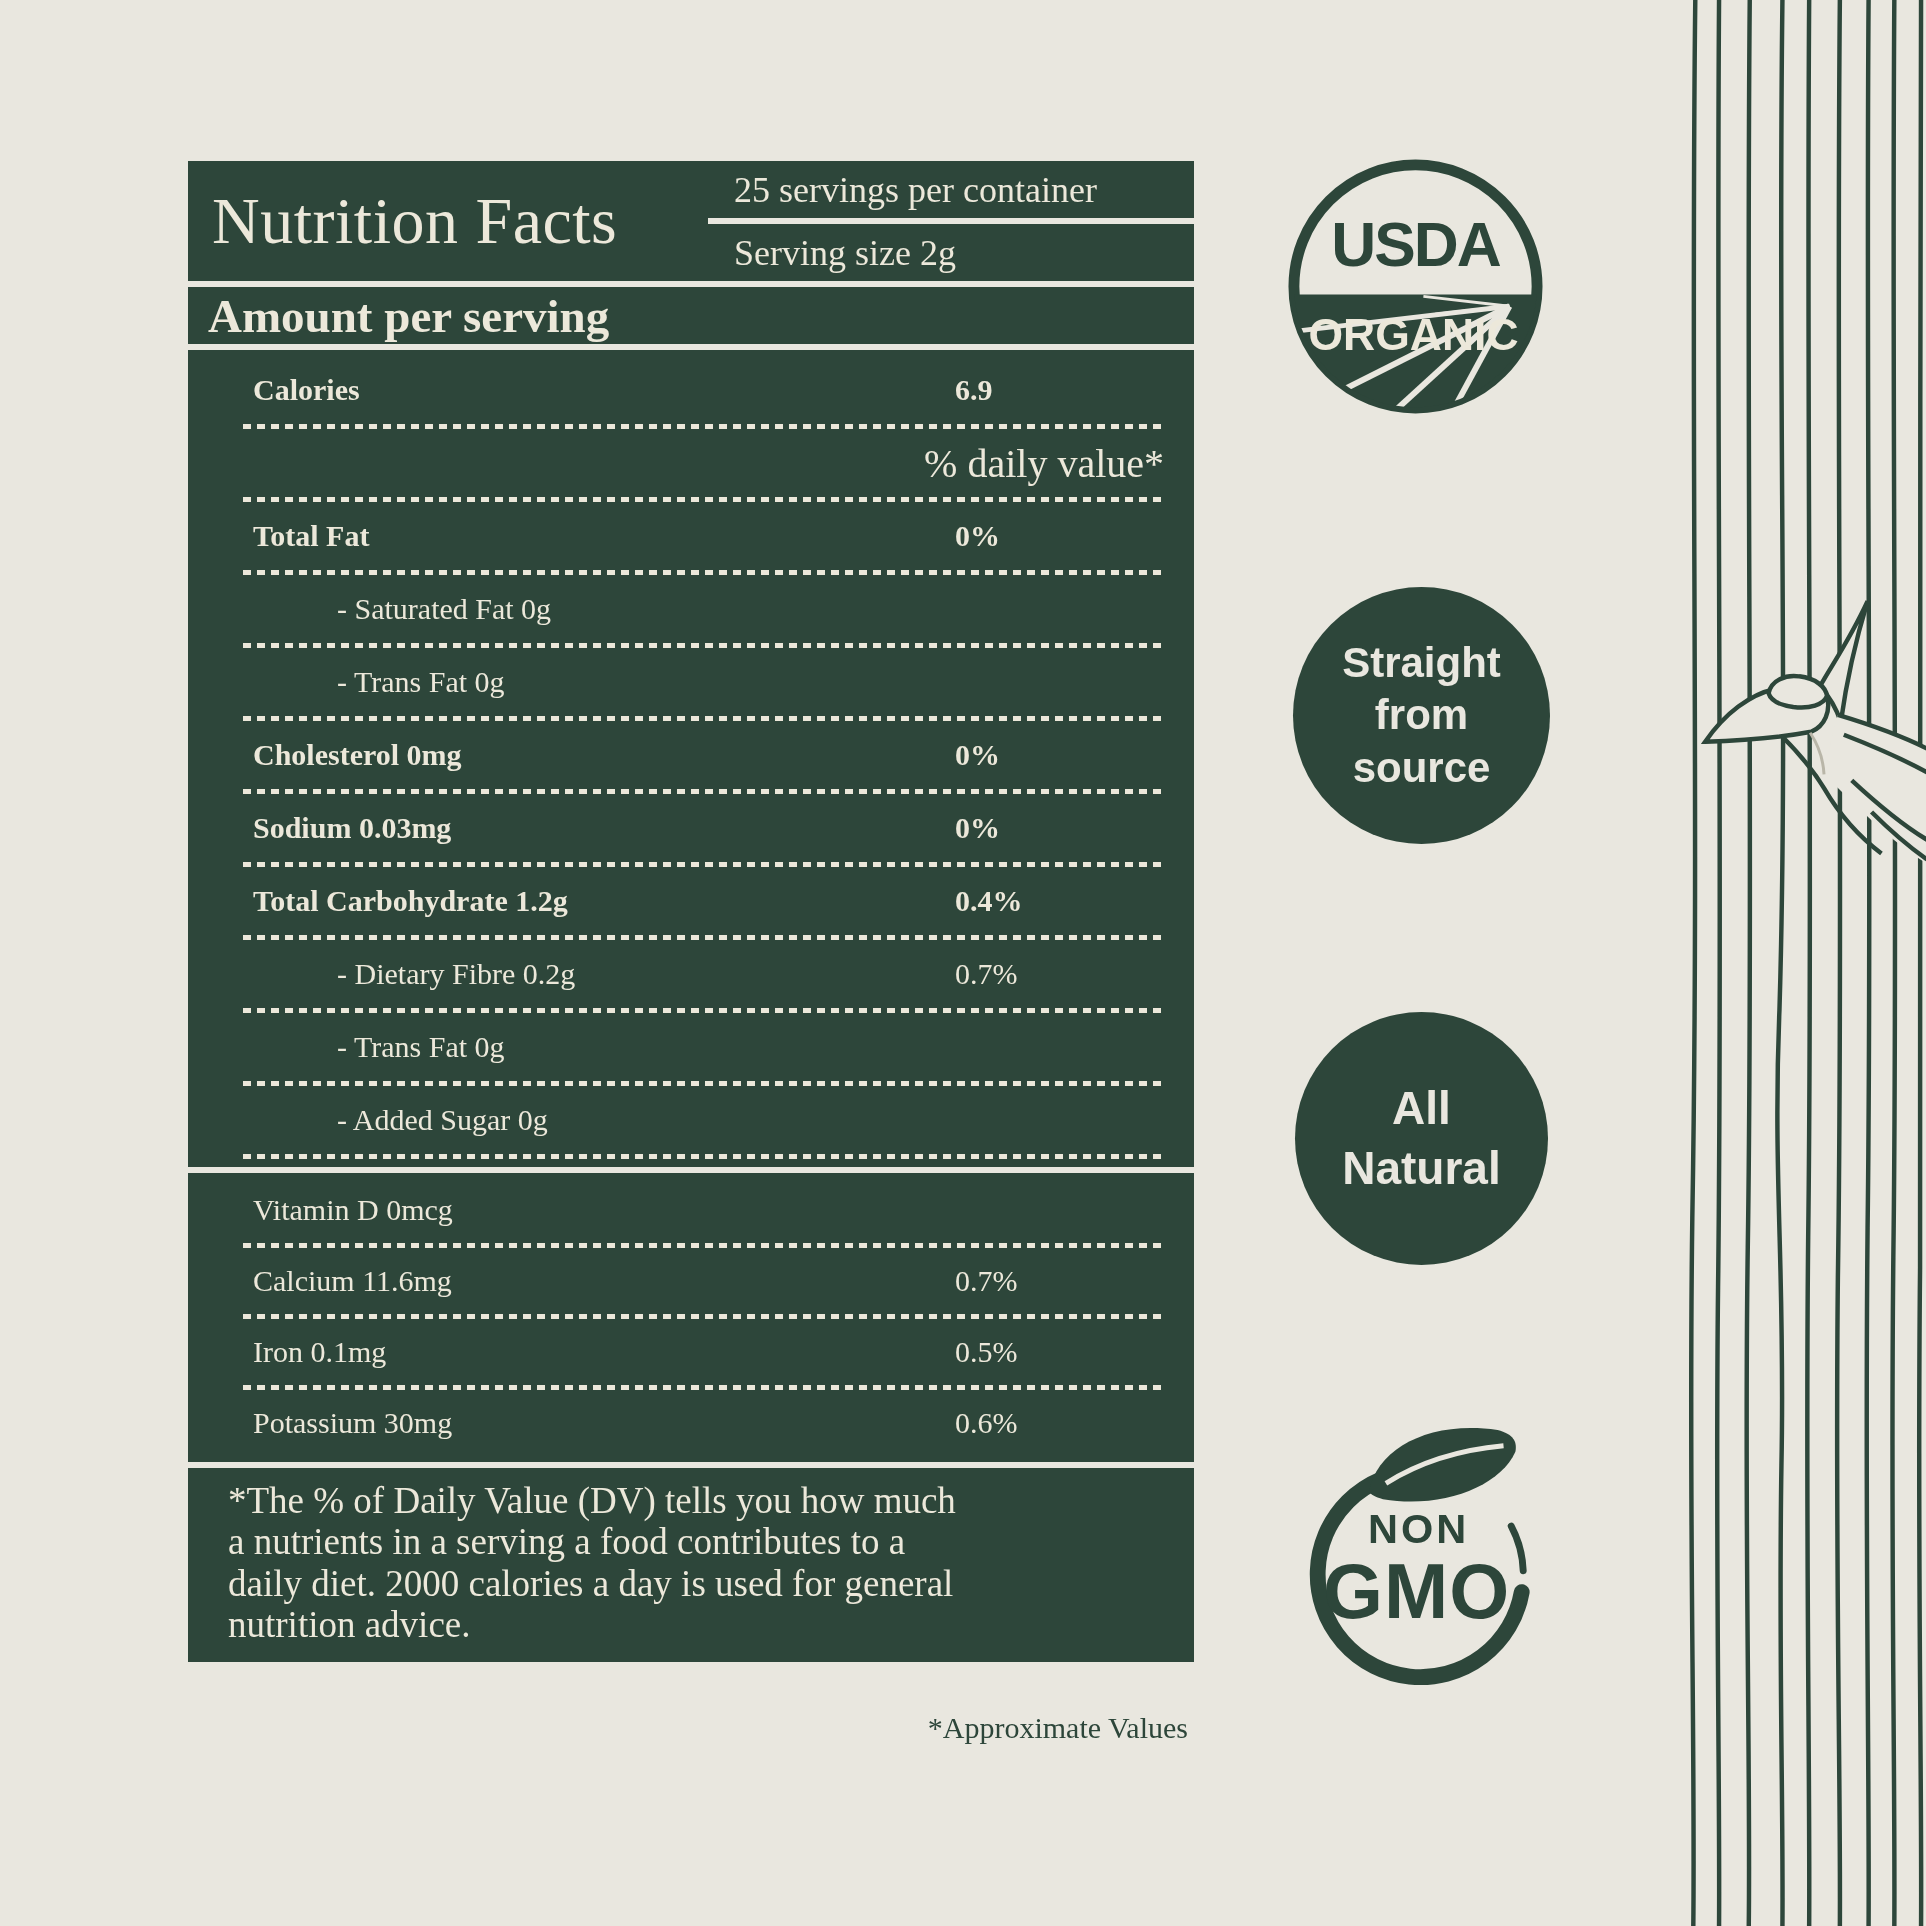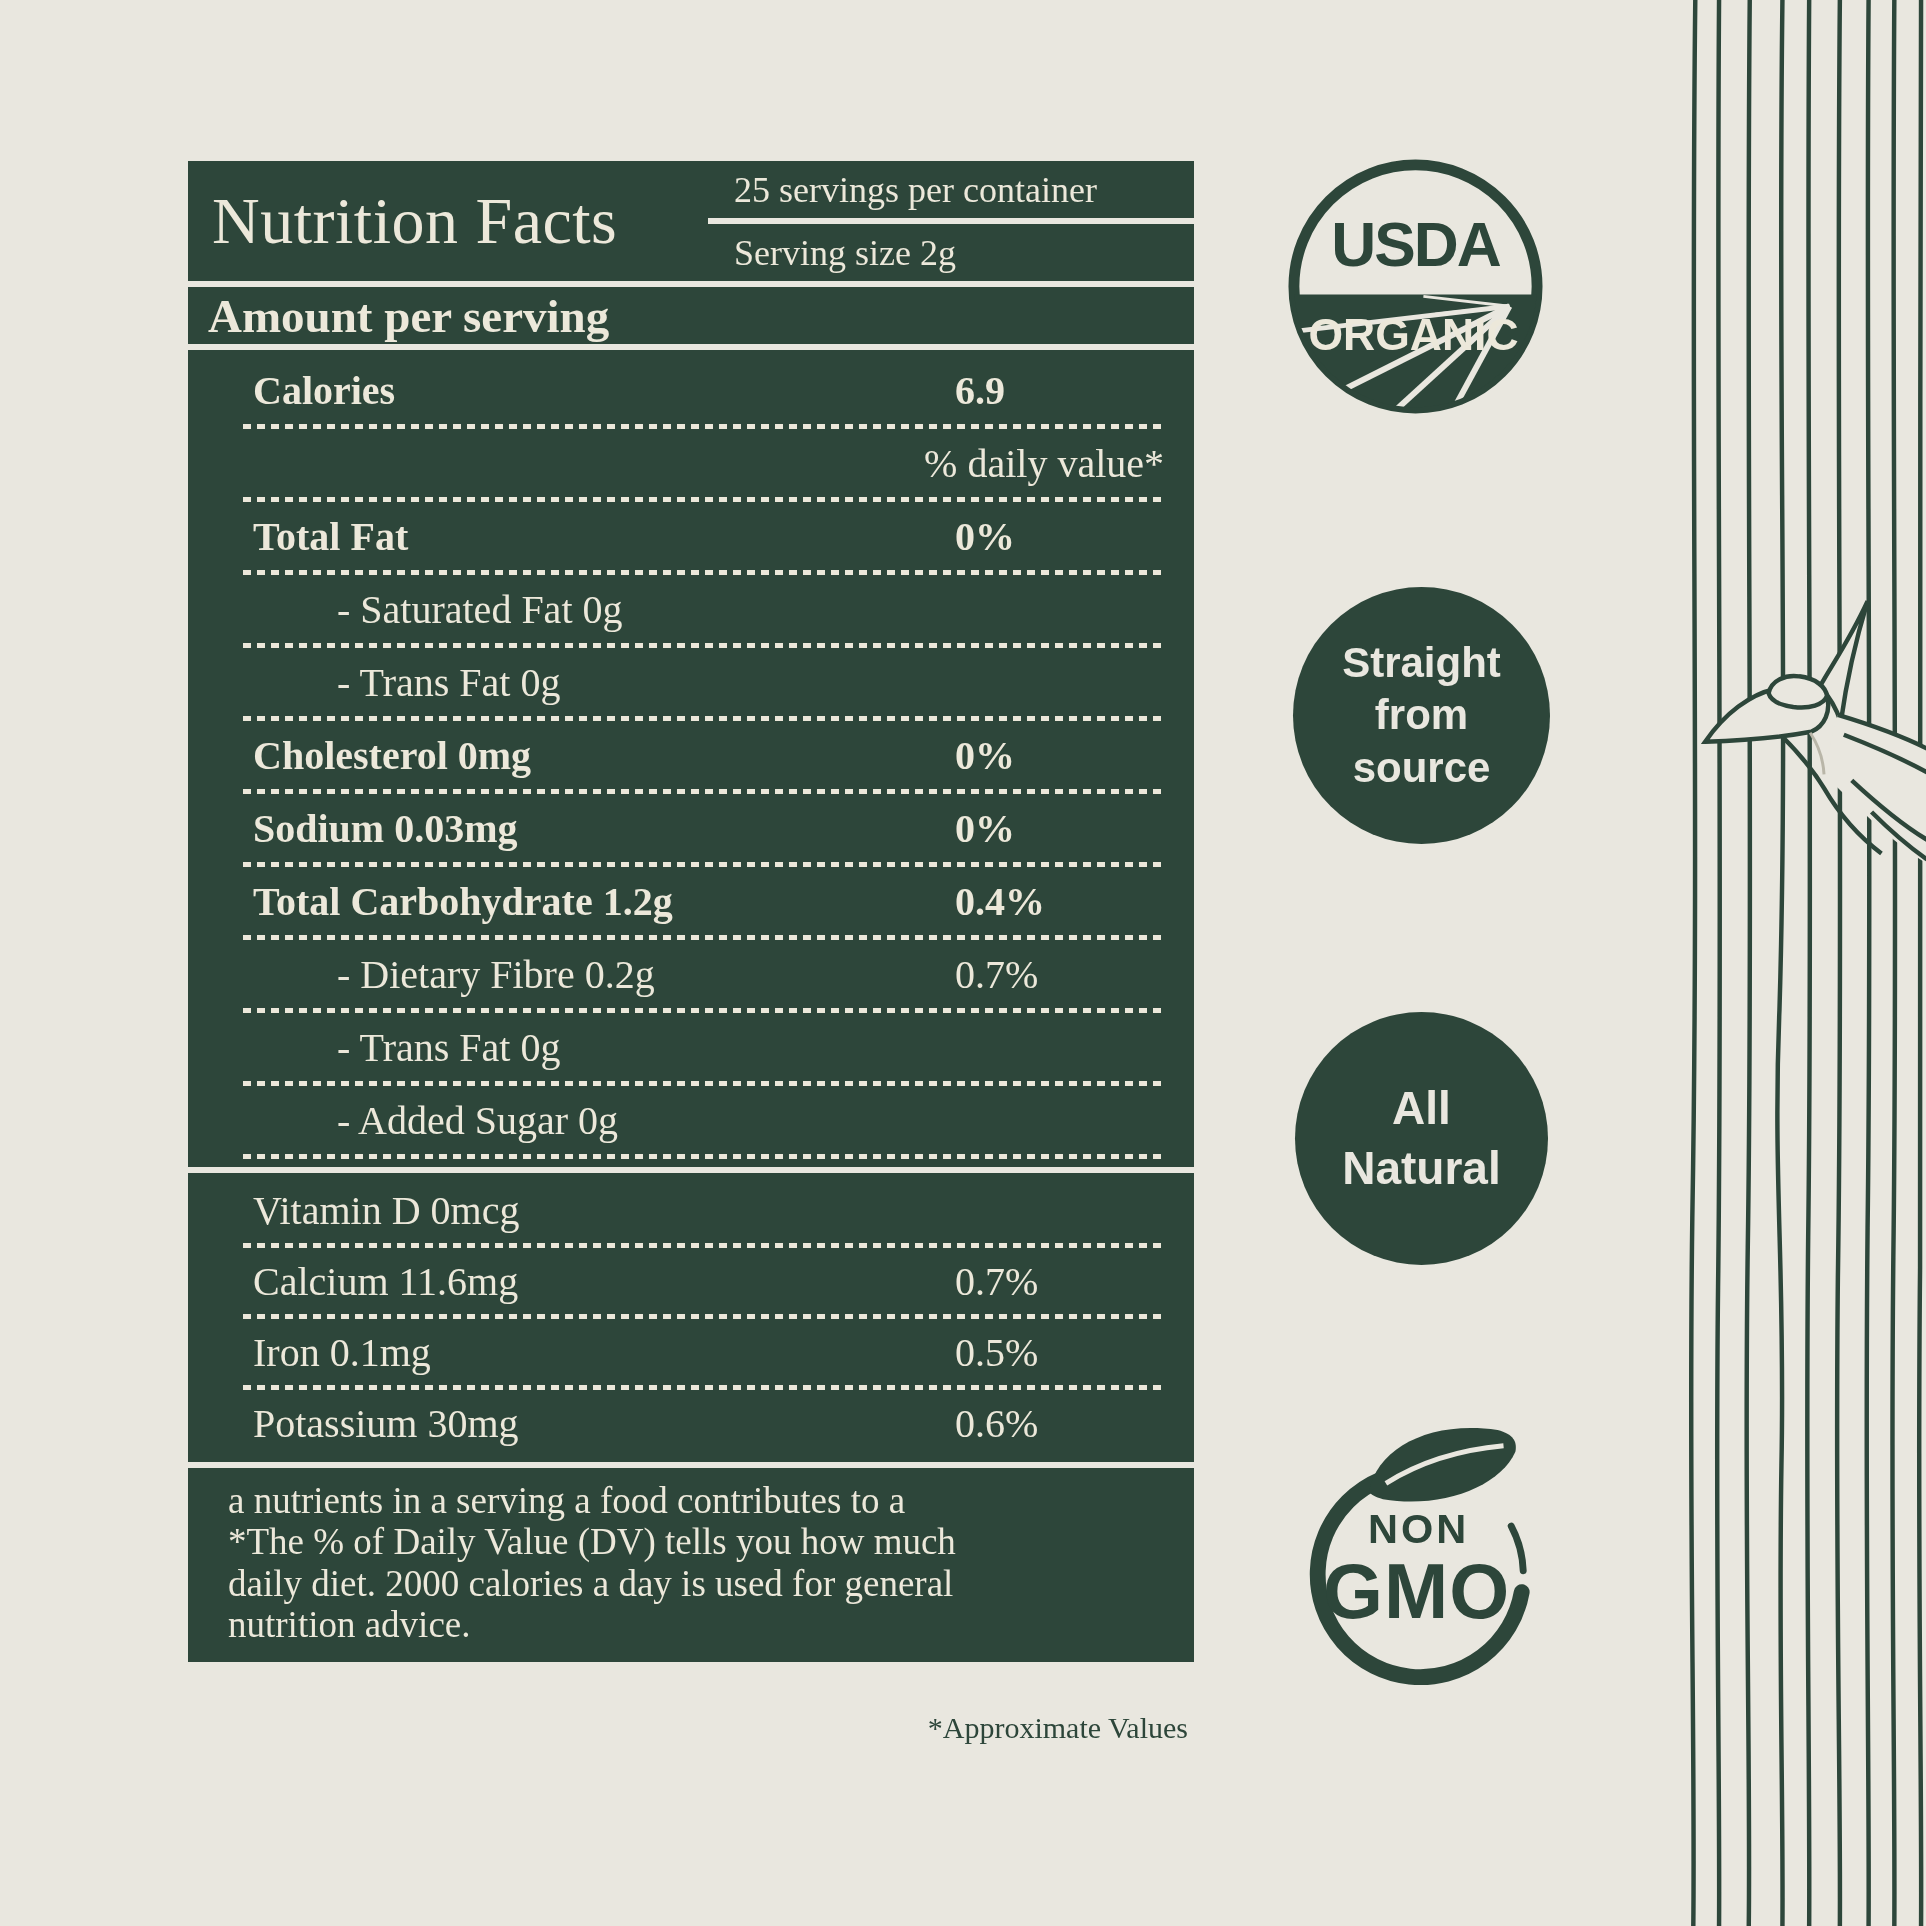--- a/index.html
+++ b/index.html
@@ -20,21 +20,21 @@
   .sec{background:var(--green);color:var(--cream);}
   .hdr{display:flex;height:120px;}
   .hdr-title{flex:0 0 496px;display:flex;align-items:center;padding-left:24px;
     font-size:66px;letter-spacing:0.5px;}
   .hdr-right{flex:1;display:flex;flex-direction:column;gap:6px;}
   .hdr-right .cell{flex:1;display:flex;align-items:center;padding-left:26px;font-size:36px;}
   .band{margin-top:6px;height:57px;display:flex;align-items:center;
     padding-left:20px;font-size:47px;font-weight:bold;}
   .main{margin-top:6px;padding:6px 30px 8px 55px;}
   .vits{margin-top:6px;padding:4px 30px 6px 55px;}
-  .row{height:68px;display:flex;align-items:center;position:relative;font-size:40px;}
+  .row{height:68px;display:flex;align-items:center;position:relative;font-size:30px;}
   .vits .row{height:66px;}
   .row.b{font-weight:bold;}
   .row.sub{padding-left:94px;}
   .row .lbl{padding-left:10px;}
   .row.sub .lbl{padding-left:0;}
   .val{position:absolute;left:712px;}
   .dvrow{justify-content:flex-end;font-size:40px;}
   .dot{height:5px;background-image:repeating-linear-gradient(90deg,var(--cream) 0 8px,transparent 8px 14px);}
   .foot{margin-top:6px;padding:12px 36px 16px 40px;font-size:37px;line-height:1.12;}
   .approx{position:absolute;left:188px;top:1711px;width:1000px;text-align:right;
@@ -165,22 +165,22 @@
       <span class="val">0.5%</span>
     </div>
     <div class="dot"></div>
     <div class="row">
       <span class="lbl">Potassium 30mg</span>
       <span class="val">0.6%</span>
     </div>
   </div>
 
   <div class="sec foot">
+    <div>*The % of Daily Value (DV) tells you how much</div>
     <div>a nutrients in a serving a food contributes to a</div>
-    <div>*The % of Daily Value (DV) tells you how much</div>
     <div>daily diet. 2000 calories a day is used for general</div>
     <div>nutrition advice.</div>
   </div>
 </div>
 
 <div class="approx">*Approximate Values</div>
 
 <svg id="usda-badge" viewBox="0 0 260 260" xmlns="http://www.w3.org/2000/svg">
   <defs>
     <clipPath id="usda-seg">

